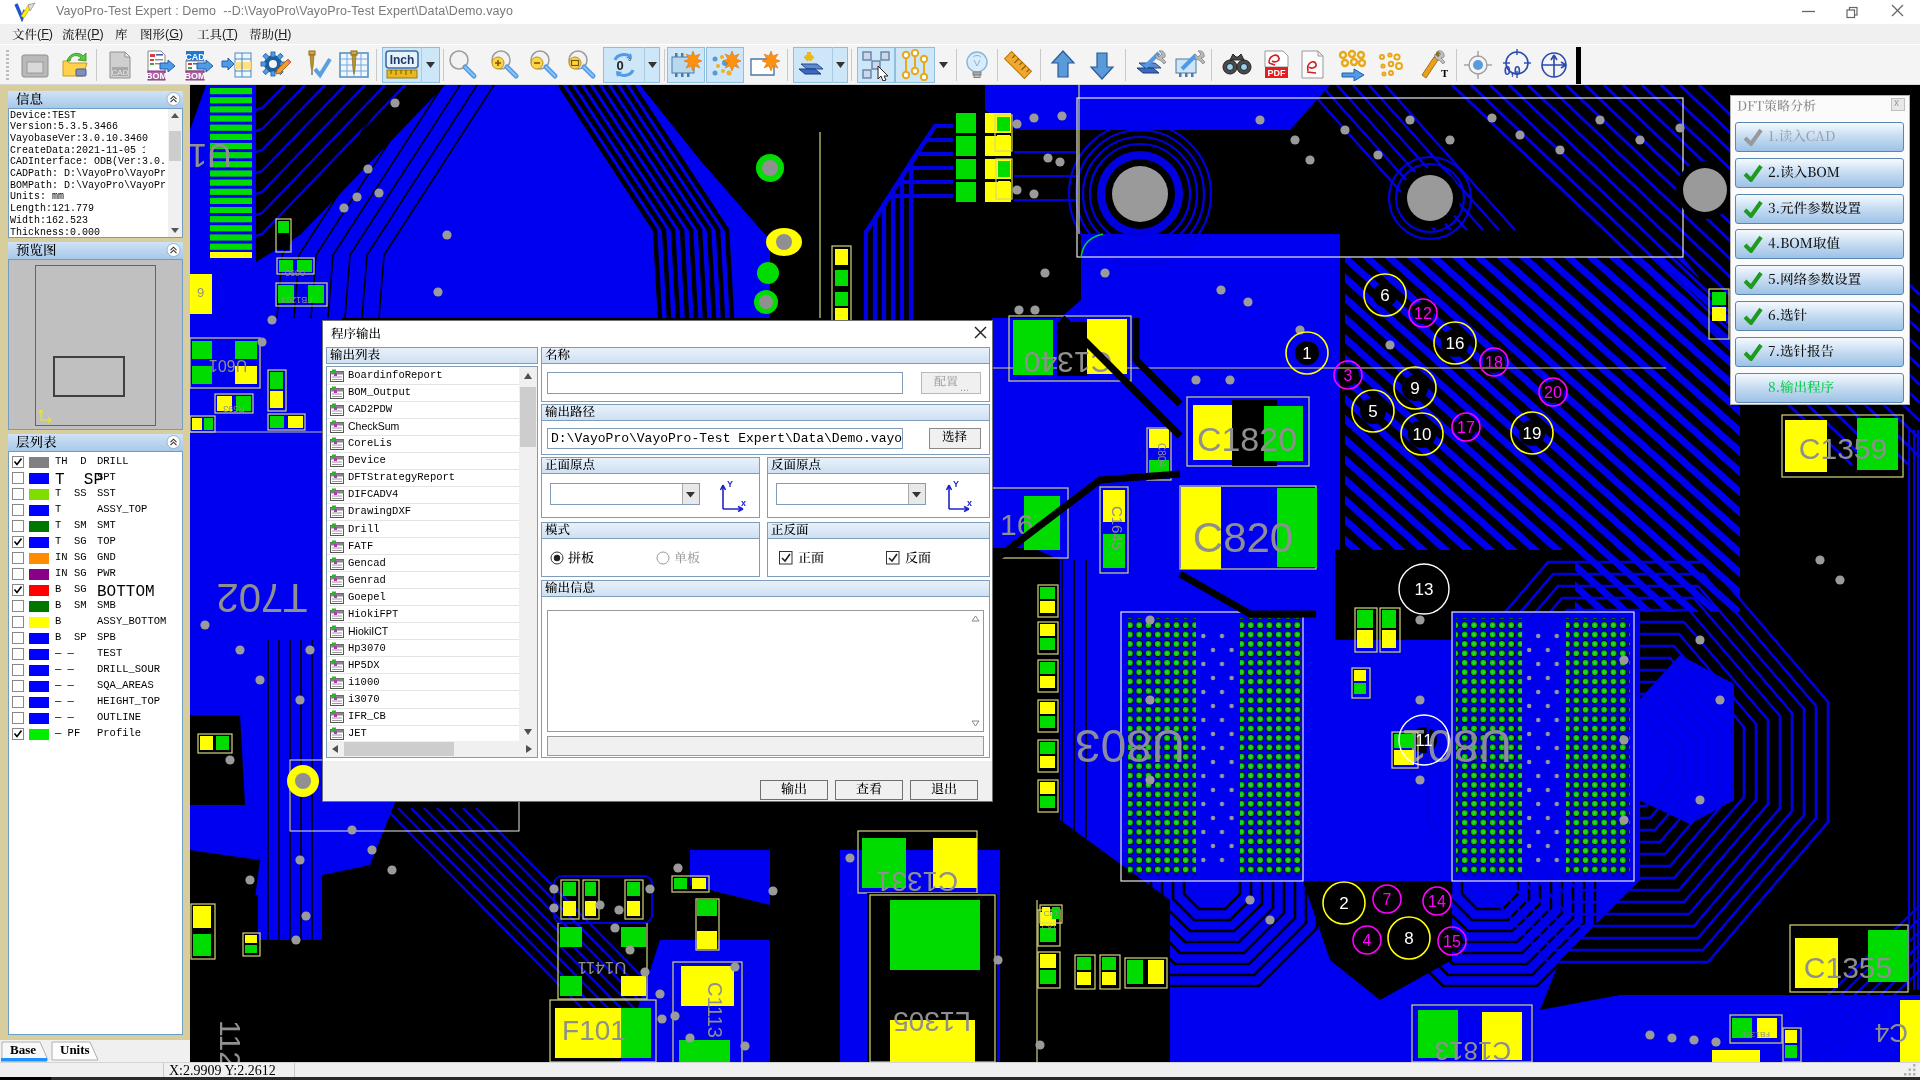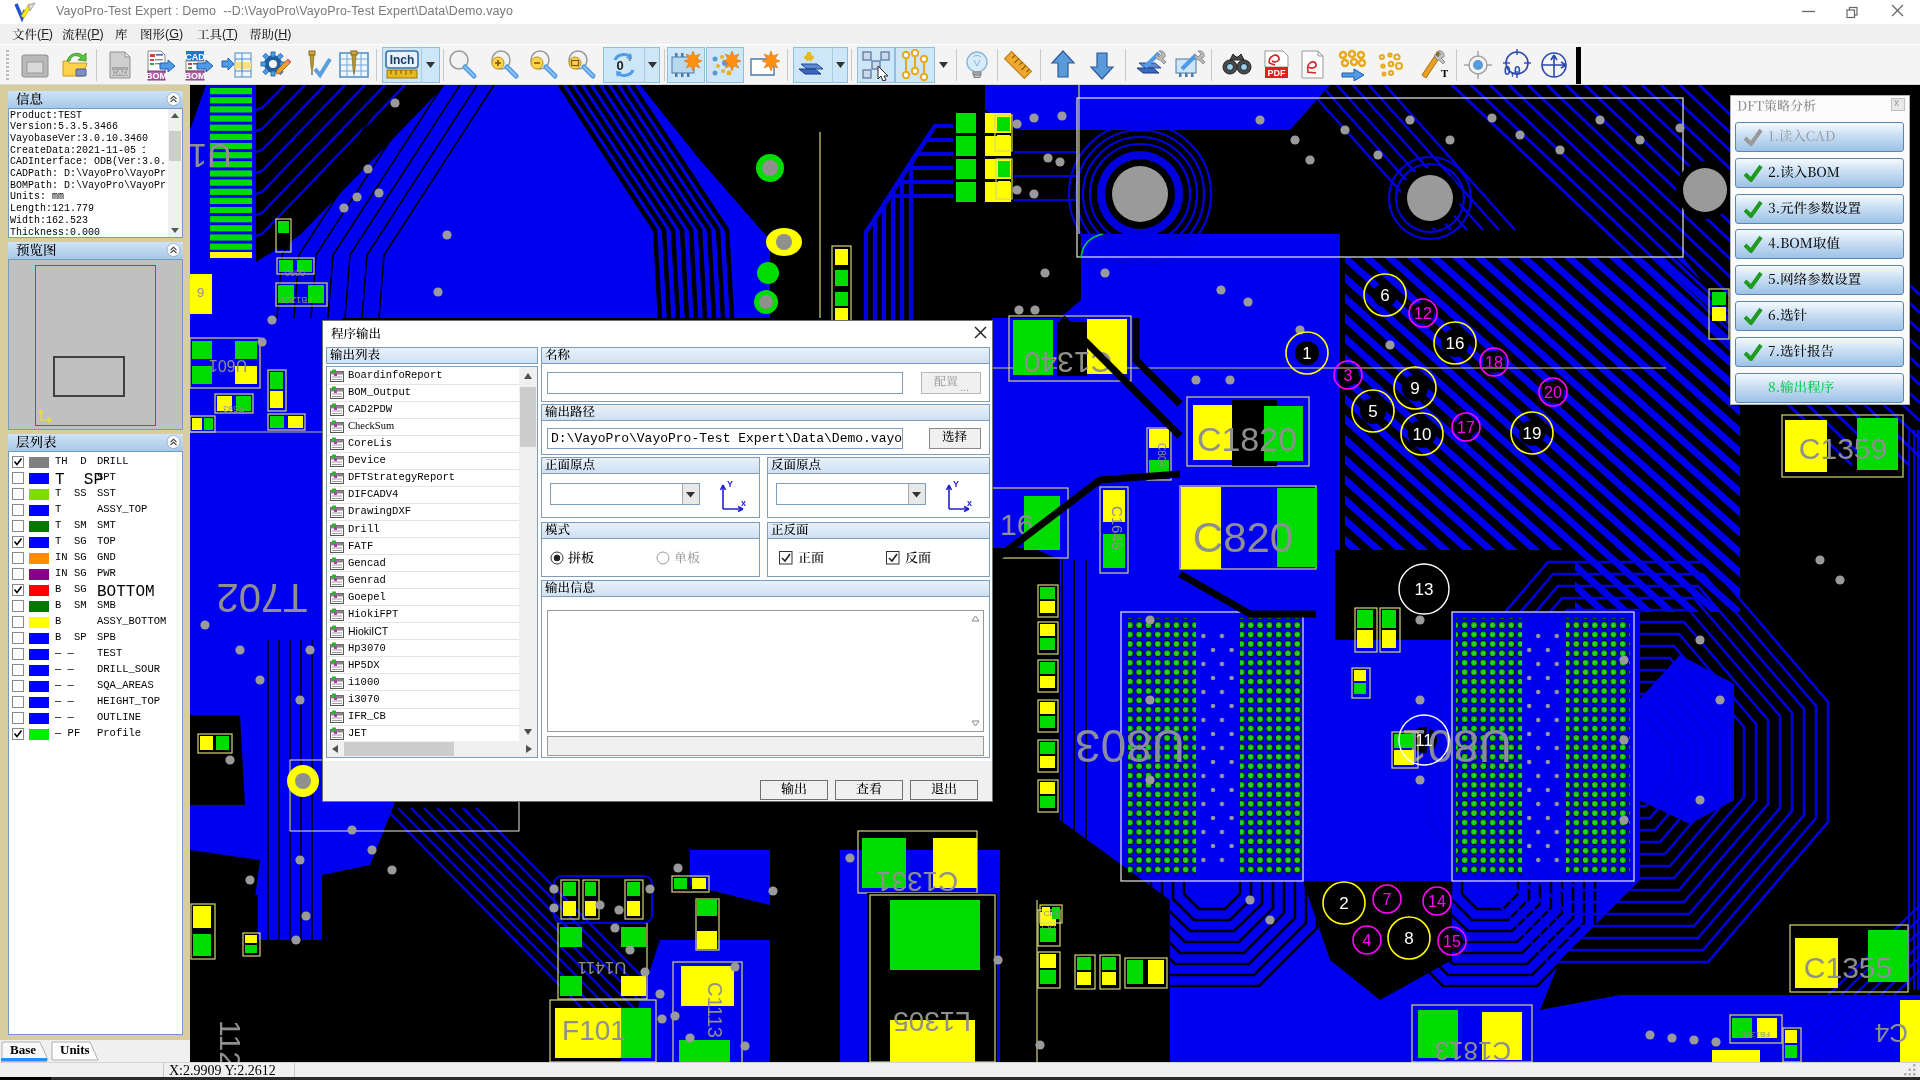--- a/index.html
+++ b/index.html
@@ -1058,21 +1058,21 @@
       <g transform="translate(0,11.9) scale(0.013500,-0.013500)" fill="#000">
         <use href="#g4fe1" x="0"></use>
         <use href="#g606f" x="1000"></use>
       </g>
     </svg>
     <svg class="abs" style="left:166px;top:92px" width="15" height="14">
       <circle cx="7.5" cy="7" r="6.5" fill="#fdfdfd" stroke="#8aa8c8" stroke-width="0.8"></circle>
       <path d="M4.5 7.2 L7.5 4.2 L10.5 7.2 M4.5 10.2 L7.5 7.2 L10.5 10.2" stroke="#333" stroke-width="1.1" fill="none"></path>
     </svg>
     <div class="abs" style="left:8px;top:108px;width:175px;height:130px;background:#fff;border:1px solid #6f9dc6"></div>
-    <div class="abs" style="left:10px;top:109.5px;width:157px;height:12px;overflow:hidden;font-family:'Liberation Mono',monospace;font-size:10px;color:#000;white-space:pre">Product:TEST</div>
+    <div class="abs" style="left:10px;top:109.5px;width:157px;height:12px;overflow:hidden;font-family:'Liberation Mono',monospace;font-size:10px;color:#000;white-space:pre">Device:TEST</div>
     <div class="abs" style="left:10px;top:121.2px;width:157px;height:12px;overflow:hidden;font-family:'Liberation Mono',monospace;font-size:10px;color:#000;white-space:pre">Version:5.3.5.3466</div>
     <div class="abs" style="left:10px;top:132.9px;width:157px;height:12px;overflow:hidden;font-family:'Liberation Mono',monospace;font-size:10px;color:#000;white-space:pre">VayobaseVer:3.0.10.3460</div>
     <div class="abs" style="left:10px;top:144.6px;width:135px;height:12px;overflow:hidden;font-family:'Liberation Mono',monospace;font-size:10px;color:#000;white-space:pre">CreateData:2021-11-05 14:1</div>
     <div class="abs" style="left:10px;top:156.3px;width:168px;height:12px;overflow:hidden;font-family:'Liberation Mono',monospace;font-size:10px;color:#000;white-space:pre">CADInterface: ODB(Ver:3.0.</div>
     <div class="abs" style="left:10px;top:168.0px;width:157px;height:12px;overflow:hidden;font-family:'Liberation Mono',monospace;font-size:10px;color:#000;white-space:pre">CADPath: D:\VayoPro\VayoPr</div>
     <div class="abs" style="left:10px;top:179.7px;width:157px;height:12px;overflow:hidden;font-family:'Liberation Mono',monospace;font-size:10px;color:#000;white-space:pre">BOMPath: D:\VayoPro\VayoPr</div>
     <div class="abs" style="left:10px;top:191.4px;width:157px;height:12px;overflow:hidden;font-family:'Liberation Mono',monospace;font-size:10px;color:#000;white-space:pre">Units: mm</div>
     <div class="abs" style="left:10px;top:203.1px;width:157px;height:12px;overflow:hidden;font-family:'Liberation Mono',monospace;font-size:10px;color:#000;white-space:pre">Length:121.779</div>
     <div class="abs" style="left:10px;top:214.8px;width:157px;height:12px;overflow:hidden;font-family:'Liberation Mono',monospace;font-size:10px;color:#000;white-space:pre">Width:162.523</div>
     <div class="abs" style="left:10px;top:226.5px;width:157px;height:12px;overflow:hidden;font-family:'Liberation Mono',monospace;font-size:10px;color:#000;white-space:pre">Thickness:0.000</div>
@@ -1289,21 +1289,21 @@
     <div class="abs" style="left:348px;top:403.1px;font-family:'Liberation Mono',monospace;font-size:10.5px;color:#000">CAD2PDW</div>
     <div class="abs" style="left:327px;top:417.6px;width:192px;height:1px;background:#e4e4e4"></div>
     <svg class="abs" style="left:330px;top:420.1px" width="15" height="13">
       <rect x="0.5" y="2.5" width="13" height="10" fill="#fff" stroke="#555"></rect>
       <rect x="0.5" y="2.5" width="13" height="3" fill="#888"></rect>
       <line x1="2" y1="8" x2="12" y2="8" stroke="#999"></line>
       <line x1="2" y1="10.5" x2="12" y2="10.5" stroke="#999"></line>
       <rect x="2" y="0.5" width="4" height="4" fill="#30b030"></rect>
       <rect x="4" y="4" width="3" height="3" fill="#c030c0"></rect>
     </svg>
-    <div class="abs" style="left:348px;top:420.1px;font-family:Liberation Serif, serif;font-size:10.5px;color:#000">CheckSum</div>
+    <div class="abs" style="left:348px;top:420.1px;font-family:Liberation Sans, sans-serif;font-size:10.5px;color:#000">CheckSum</div>
     <div class="abs" style="left:327px;top:434.6px;width:192px;height:1px;background:#e4e4e4"></div>
     <svg class="abs" style="left:330px;top:437.2px" width="15" height="13">
       <rect x="0.5" y="2.5" width="13" height="10" fill="#fff" stroke="#555"></rect>
       <rect x="0.5" y="2.5" width="13" height="3" fill="#888"></rect>
       <line x1="2" y1="8" x2="12" y2="8" stroke="#999"></line>
       <line x1="2" y1="10.5" x2="12" y2="10.5" stroke="#999"></line>
       <rect x="2" y="0.5" width="4" height="4" fill="#30b030"></rect>
       <rect x="4" y="4" width="3" height="3" fill="#c030c0"></rect>
     </svg>
     <div class="abs" style="left:348px;top:437.2px;font-family:'Liberation Mono',monospace;font-size:10.5px;color:#000">CoreLis</div>

